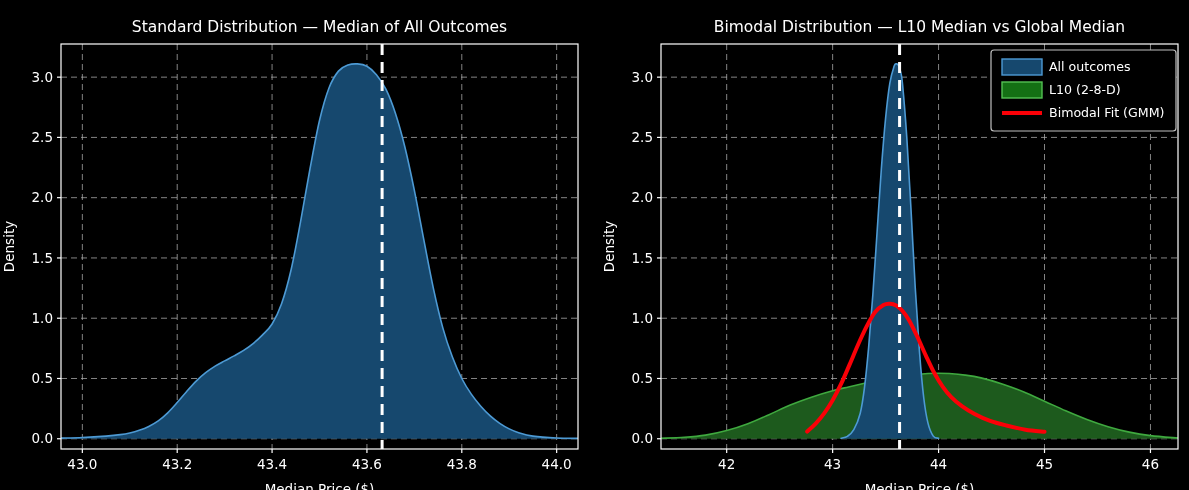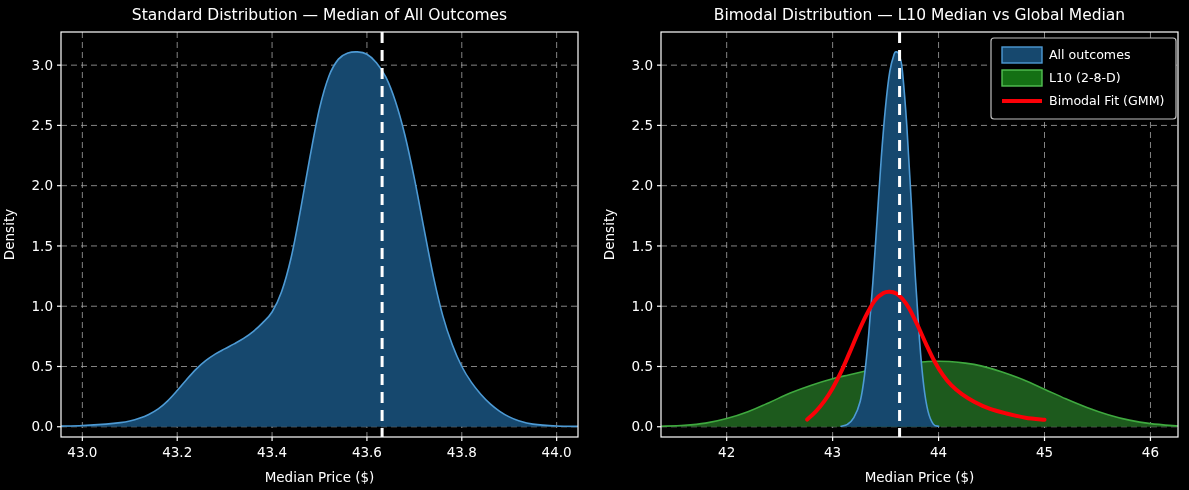--- a/index.html
+++ b/index.html
@@ -14,21 +14,21 @@
     font-family: "DejaVu Sans", sans-serif;
   }
   #figure {
     position: relative;
     width: 1189px;
     height: 490px;
     background: #000000;
   }
   .panel {
     position: absolute;
-    top: 0;
+    top: 12px;
     height: 398px;
   }
   #panel-left  { left: 0px;   width: 595px; }
   #panel-right { left: 594px; width: 595px; }
   svg { display: block; }
   text { fill: #ffffff; font-family: "DejaVu Sans", sans-serif; }
   .title-text { font-size: 15.5px; text-anchor: middle; }
   .tick-text  { font-size: 13.5px; fill: #ffffff; }
   .axlabel-text { font-size: 13.5px; text-anchor: middle; }
   .legend-text { font-size: 12.6px; fill: #ffffff; dominant-baseline: middle; }

